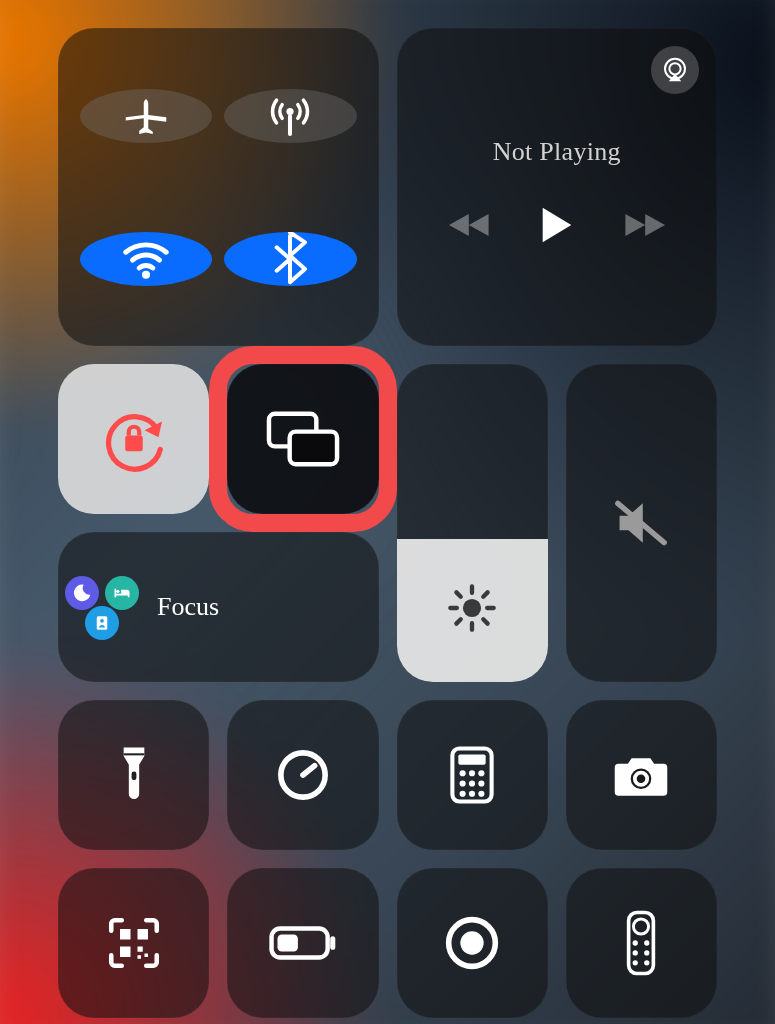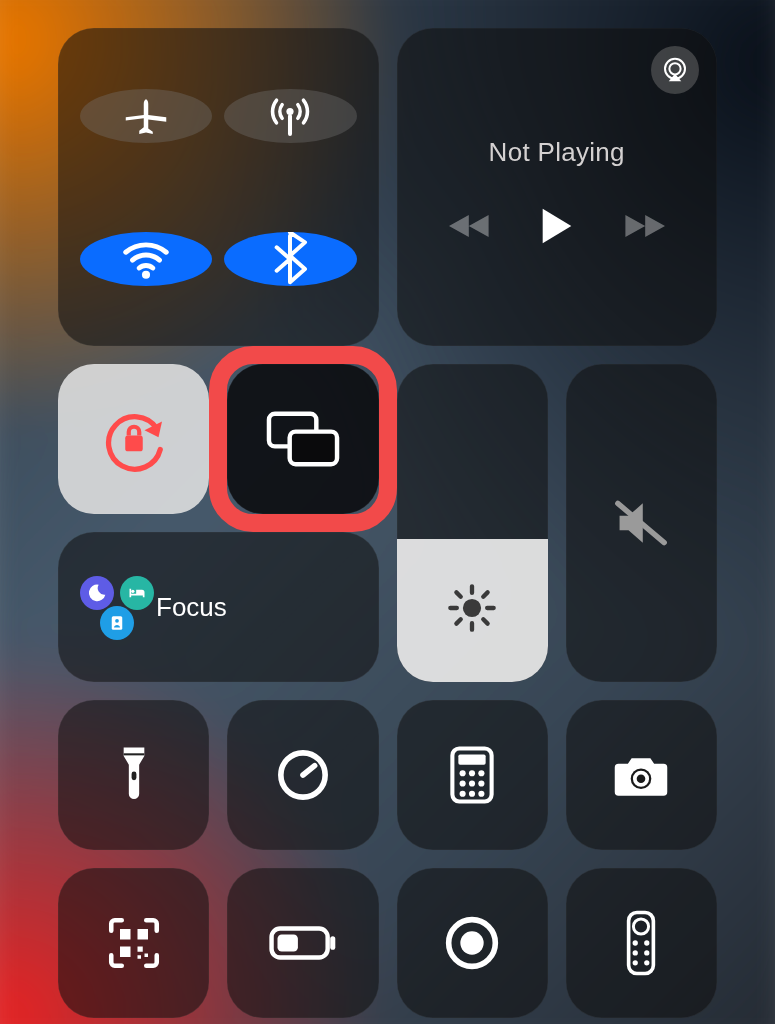--- a/index.html
+++ b/index.html
@@ -21,20 +21,21 @@
     grid-auto-rows:150px;
     gap:18px;
     box-sizing:border-box;
   }
   .tile{
     background:rgba(15,15,15,0.55);
     border-radius:36px;
     position:relative;
     display:flex;align-items:center;justify-content:center;
     box-shadow:inset 0 0 0 0.5px rgba(255,255,255,0.06);
+    font-family:Liberation Serif, serif;
   }
   .tile.light{background:rgba(225,225,225,0.88);}
   .span2x2{grid-column:span 2;grid-row:span 2;}
   .span2x1{grid-column:span 2;}
   .span1x2{grid-row:span 2;}
   
   .quad{display:grid;grid-template-columns:1fr 1fr;grid-template-rows:1fr 1fr;gap:12px;padding:22px;box-sizing:border-box;}
   .circ{border-radius:50%;display:flex;align-items:center;justify-content:center;}
   .circ.off{background:rgba(120,120,120,0.35);}
   .circ.on{background:#0a6cff;}
@@ -43,21 +44,21 @@
   .airplay-dot{position:absolute;top:18px;right:18px;width:48px;height:48px;border-radius:50%;background:rgba(120,120,120,0.45);display:flex;align-items:center;justify-content:center;}
   .np{font-size:26px;letter-spacing:0.3px;margin-top:8px;color:#d4d1d1;}
   .transport{margin-top:38px;display:flex;align-items:center;gap:46px;}
   .transport .dim{opacity:0.35;}
   
   .slider{display:flex;flex-direction:column;justify-content:flex-end;padding:0;overflow:hidden;}
   .slider .fill{background:rgba(235,235,235,0.92);width:100%;border-top-left-radius:0;border-top-right-radius:0;display:flex;align-items:center;justify-content:center;}
   
   .highlight-ring{position:absolute;inset:-18px;border:18px solid #f24a4a;border-radius:44px;pointer-events:none;}
   
-  .focus-tile{justify-content:flex-start;padding-left:22px;gap:2px;}
+  .focus-tile{justify-content:flex-start;padding-left:7px;gap:18px;}
   .focus-cluster{position:relative;width:74px;height:66px;}
   .mini{position:absolute;width:34px;height:34px;border-radius:50%;display:flex;align-items:center;justify-content:center;}
   .mini.moon{left:0;top:2px;background:#5e5ce6;}
   .mini.bed{right:0;top:2px;background:#27b6a4;}
   .mini.card{left:20px;bottom:0;background:#1f9ee6;}
   .focus-label{color:#fff;font-size:26px;font-weight:500;}
   
   svg{display:block;}
 </style>
 </head>

